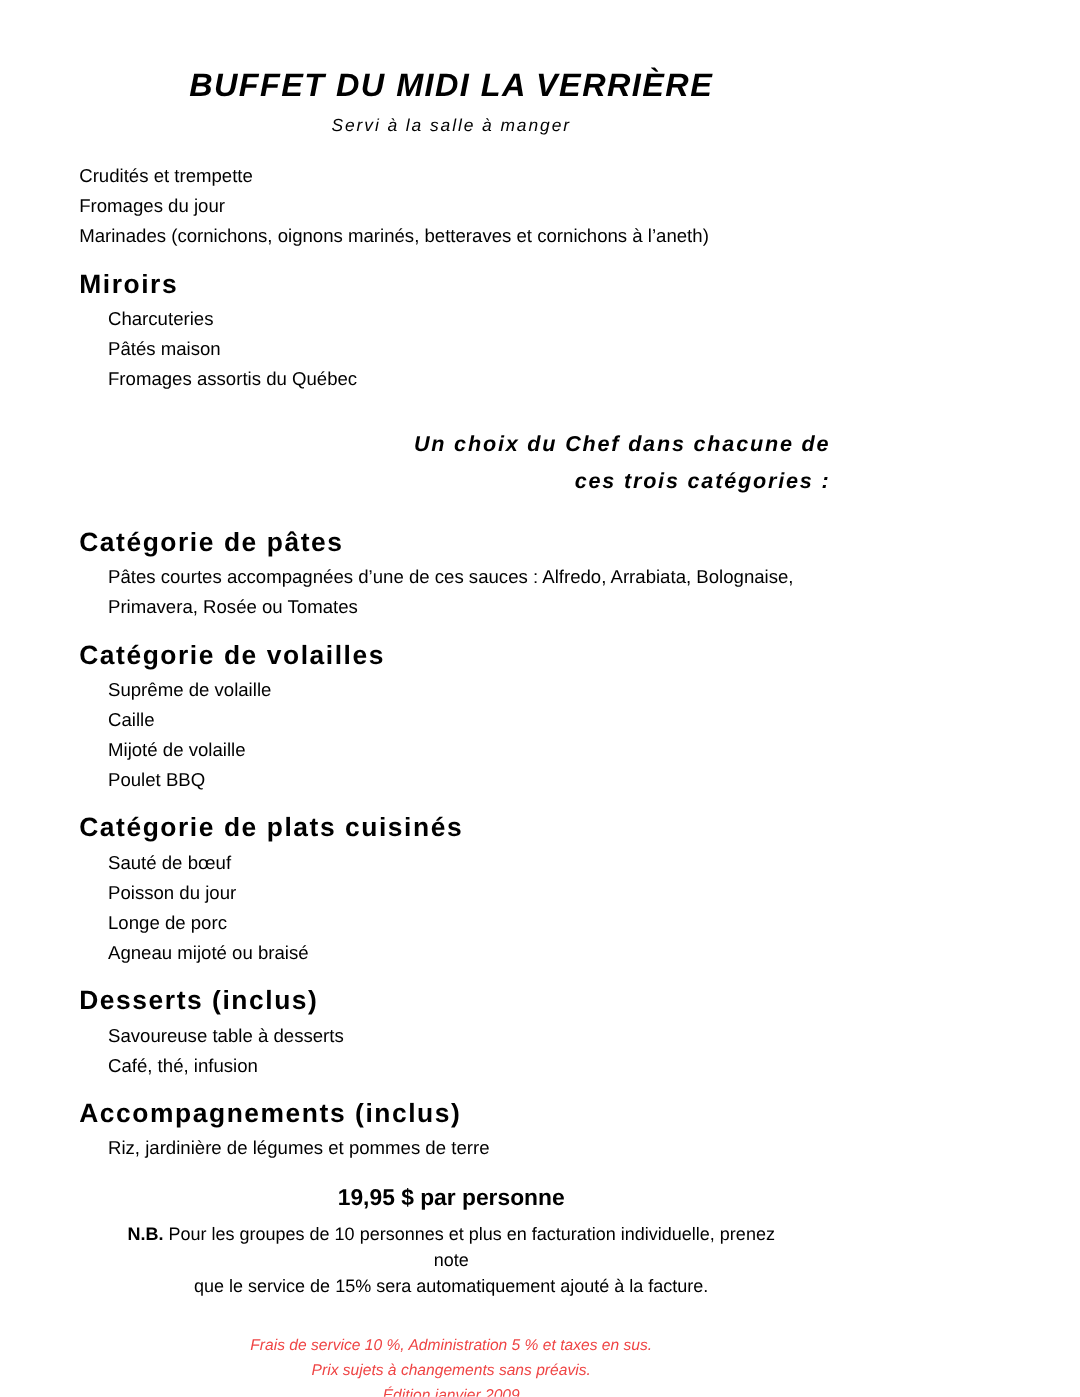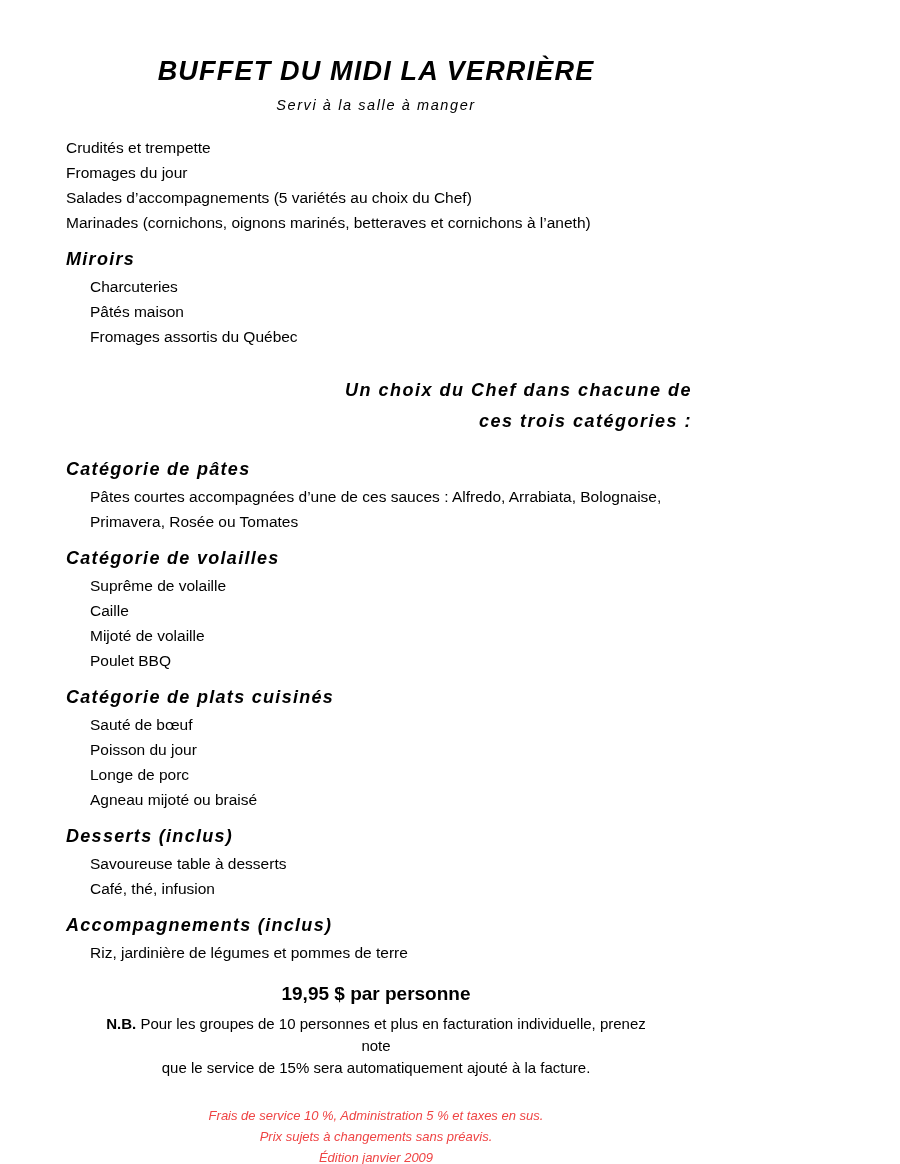--- a/index.html
+++ b/index.html
@@ -42,22 +42,21 @@
   }
   .top-list .line {
     font-size: 15.5px;
     line-height: 25px;
   }
   .section {
     margin-top: 14px;
   }
   .section-head {
     font-weight: bold;
-    font-style: italic;
-    font-size: 18px;
+    font-size: 22px;
     letter-spacing: 1.3px;
     margin: 0 0 4px 6px;
   }
   .section-items {
     margin-left: 30px;
   }
   .section-items .line {
     font-size: 15.5px;
     line-height: 25px;
   }
@@ -98,21 +97,20 @@
 <body>
 
 <div class="page">
 
   <h1 class="title">BUFFET DU MIDI LA VERRIÈRE</h1>
   <div class="subtitle">Servi à la salle à manger</div>
 
   <div class="top-list">
     <div class="line">Crudités et trempette</div>
     <div class="line">Fromages du jour</div>
-    <div class="line">Salades d’accompagnements (5 variétés au choix du Chef)</div>
     <div class="line">Marinades (cornichons, oignons marinés, betteraves et cornichons à l’aneth)</div>
   </div>
 
   <div class="section">
     <div class="section-head">Miroirs</div>
     <div class="section-items">
       <div class="line">Charcuteries</div>
       <div class="line">Pâtés maison</div>
       <div class="line">Fromages assortis du Québec</div>
     </div>

